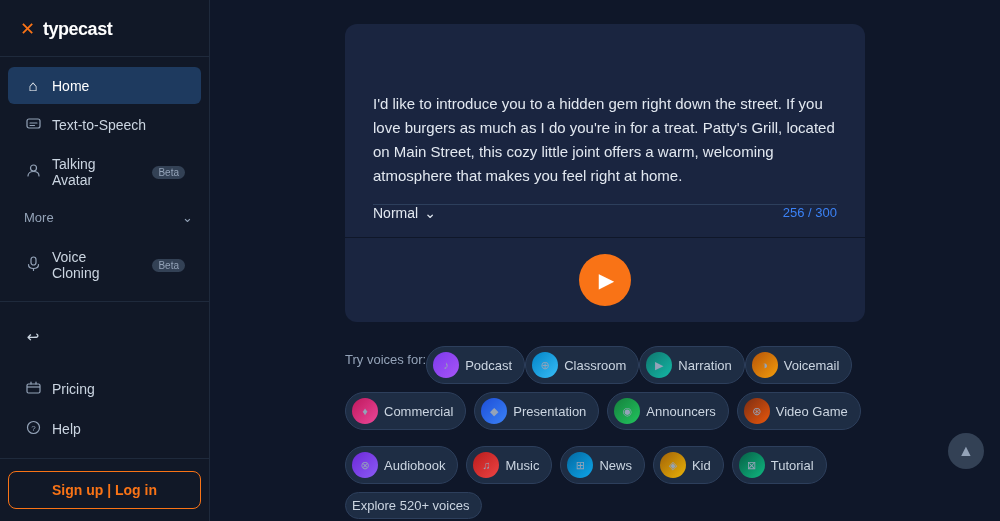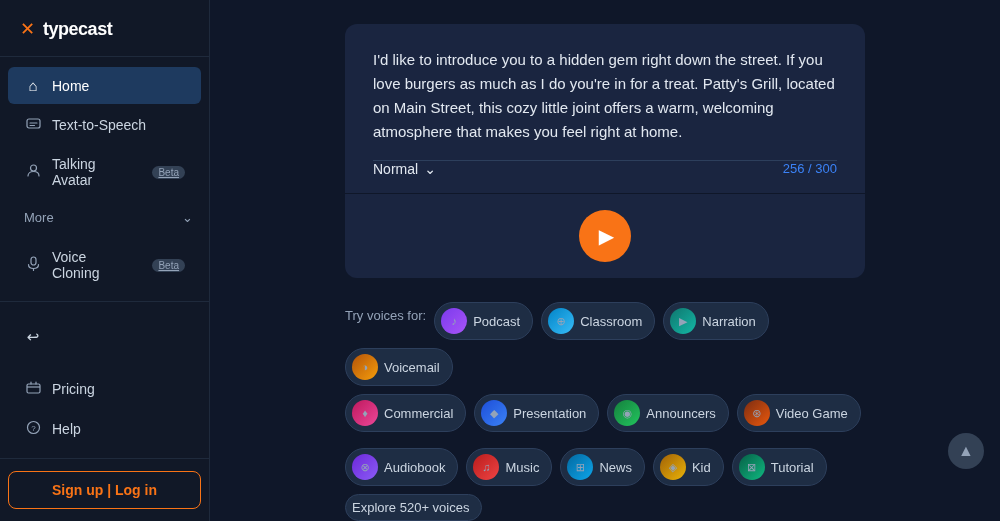--- a/index.html
+++ b/index.html
@@ -59,21 +59,20 @@
       font-weight: 500;
       cursor: pointer;
     }
     .badge {
       background: #334155;
       color: #94a3b8;
       font-size: 10px;
       padding: 1px 6px;
       border-radius: 10px;
       margin-left: 6px;
-      text-decoration: underline;
     }
     .divider { height: 1px; background: #1f2a3c; margin: 6px 0; }
     .sidebar-bottom { margin-top: auto; padding: 12px 8px; border-top: 1px solid #1f2a3c; }
     .signup-btn {
       width: 100%;
       padding: 10px;
       border: 1.5px solid #f97316;
       background: transparent;
       color: #f97316;
       border-radius: 8px;
@@ -101,20 +100,21 @@
       padding: 24px 28px 16px;
       width: 100%;
       max-width: 520px;
       margin-bottom: 0;
     }
     .text-content {
       color: #e2e8f0;
       font-size: 15px;
       line-height: 1.6;
       margin-bottom: 16px;
+      margin-top: 44px;
     }
     .text-controls {
       display: flex;
       align-items: flex-start;
       justify-content: space-between;
       border-top: 1px solid #2d3f5c;
       padding-top: 0;
     }
     .style-select {
       display: flex;
@@ -336,21 +336,21 @@
       </div>
     </div>
     <div class="play-area">
       <button class="play-btn">
         <span class="play-icon">▶</span>
       </button>
     </div>
   </div>
 
   <div class="try-voices-section">
-      <div style="display: flex; align-items: center; gap: 8px; flex-wrap: wrap; margin-bottom: 8px;">
+      <div style="display: flex; align-items: center; gap: 0; flex-wrap: wrap; margin-bottom: 8px;">
         <span class="try-voices-label">Try voices for:</span>
         <div class="chip">
           <div class="chip-avatar av-podcast">♪</div>
           <span>Podcast</span>
         </div>
         <div class="chip">
           <div class="chip-avatar av-classroom">⊕</div>
           <span>Classroom</span>
         </div>
         <div class="chip">

